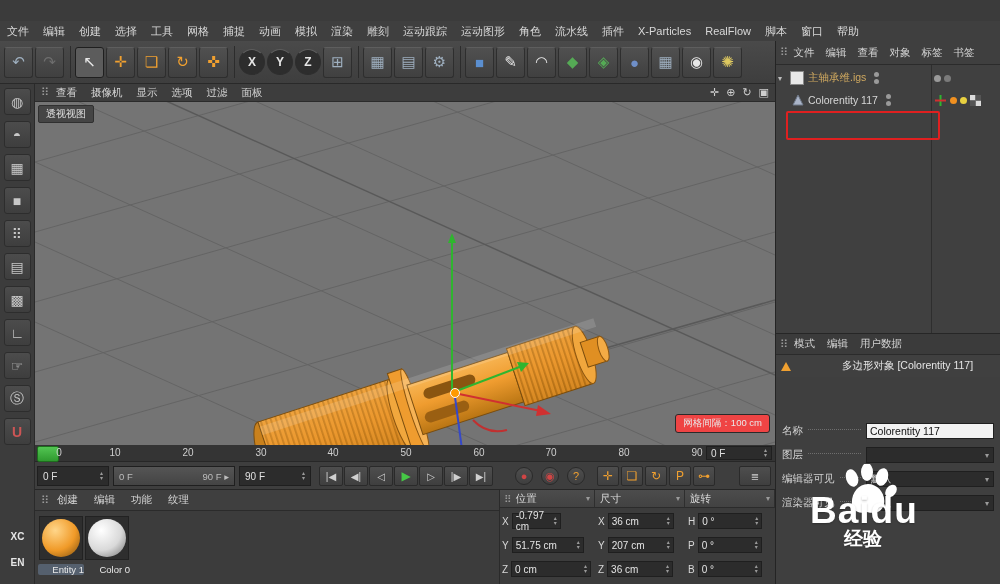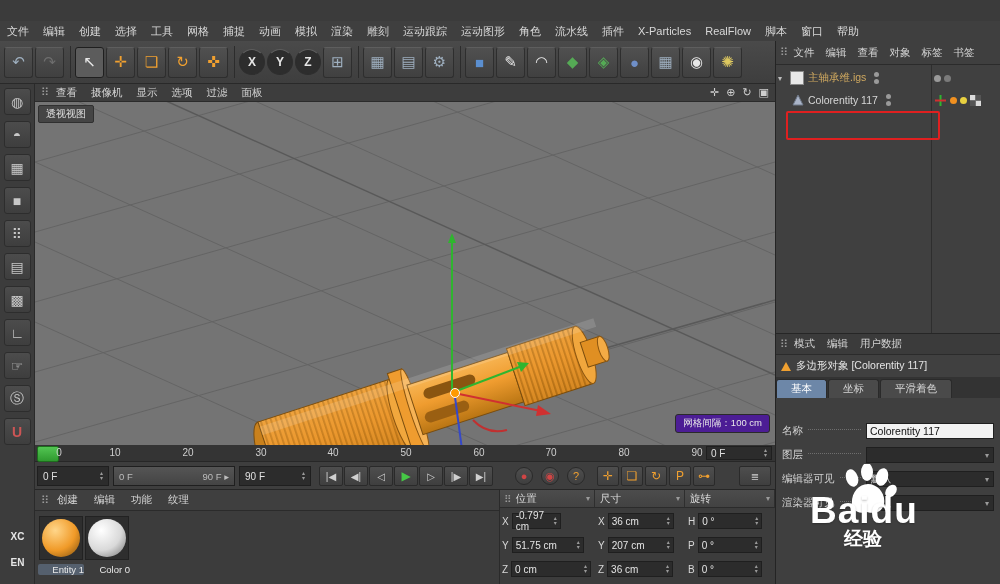--- a/index.html
+++ b/index.html
@@ -38,21 +38,21 @@
   .vpmenu{position:absolute;left:35px;top:84px;width:740px;height:18px;background:#3d3d3d;border-bottom:1px solid #2b2b2b;
           display:flex;align-items:center;box-sizing:border-box;font-size:10.5px;}
   .vpmenu .mi{padding:0 7px;color:#d4d4d4;}
   .vpmenu .icn{color:#9a9a9a;margin-left:6px;font-size:11px;}
   .vpcorner{margin-left:auto;display:flex;align-items:center;padding-right:6px;}
   .vpcorner span{margin-left:7px;color:#cfcfcf;font-size:11px;}
   .viewport{position:absolute;left:35px;top:102px;width:740px;height:343px;background:#747474;overflow:hidden;}
   .scene{position:absolute;left:0;top:0;width:100%;height:100%;}
   .viewlabel{position:absolute;left:3px;top:3px;background:#454545;border:1px solid #303030;color:#e0e0e0;
              font-size:10px;padding:1px 7px;border-radius:2px;}
-  .gridbadge{position:absolute;right:5px;bottom:12px;background:#4c1d95;border:1px solid #2a2a2a;color:#e8e8e8;
+  .gridbadge{position:absolute;right:5px;bottom:12px;background:#ef4444;border:1px solid #2a2a2a;color:#e8e8e8;
              font-size:9.5px;padding:2px 7px;border-radius:3px;}
   
   .ruler{position:absolute;left:35px;top:445px;width:740px;height:17px;background:#343434;border-bottom:1px solid #272727;box-sizing:border-box;}
   .marker{position:absolute;left:2px;top:1px;width:20px;height:14px;background:linear-gradient(#52c552,#2f9a2f);border:1px solid #1d6e1d;border-radius:2px;}
   .tick{position:absolute;top:2px;transform:translateX(-50%);color:#cfcfcf;font-size:10px;}
   .rfield{position:absolute;right:3px;top:1px;width:66px;height:14px;background:#2c2c2c;border:1px solid #1f1f1f;
           color:#e0e0e0;font-size:10px;display:flex;align-items:center;padding:0 4px;box-sizing:border-box;}
   .stepper{margin-left:auto;display:flex;flex-direction:column;line-height:5px;font-size:6px;color:#9a9a9a;}
   
   .transport{position:absolute;left:35px;top:462px;width:740px;height:28px;background:#3e3e3e;border-bottom:1px solid #262626;box-sizing:border-box;}
@@ -103,21 +103,21 @@
   .redbox{position:absolute;left:10px;top:46px;width:150px;height:25px;border:2px solid #e02020;border-radius:2px;z-index:5;}
   .tagrow{position:absolute;left:158px;display:flex;align-items:center;height:22px;}
   .dot{width:7px;height:7px;border-radius:50%;margin-right:3px;}
   .dot-o{background:#f09020;} .dot-y{background:#e8d040;}
   
   .ammenu{position:absolute;left:0;top:292px;width:100%;height:22px;background:#3b3b3b;border-top:1px solid #262626;
           border-bottom:1px solid #2b2b2b;display:flex;align-items:center;font-size:10.5px;box-sizing:border-box;}
   .ammenu .mi{padding:0 6px;color:#d4d4d4;}
   .ammenu .icn{color:#9a9a9a;padding-left:4px;font-size:11px;}
   .amtitle{position:absolute;left:0;top:314px;width:100%;height:22px;display:flex;align-items:center;
-           font-size:10.5px;color:#e4e4e4;background:#404040;box-sizing:border-box;padding-left:5px;}
+           font-size:10.5px;color:#e4e4e4;background:#404040;box-sizing:border-box;padding-left:5px;gap:46px;}
   .tri{width:0;height:0;border-left:5px solid transparent;border-right:5px solid transparent;
        border-bottom:9px solid #f0a030;margin-right:5px;}
   .amtabs{position:absolute;left:0;top:336px;width:100%;height:21px;background:#333;display:flex;align-items:flex-end;overflow:hidden;}
   .tab{height:18px;display:flex;align-items:center;padding:0 14px;background:#4a4a4a;border:1px solid #2a2a2a;
        border-bottom:none;margin-right:1px;font-size:10.5px;color:#d4d4d4;border-radius:3px 3px 0 0;white-space:nowrap;}
   .tab.active{background:#6d87a8;color:#fff;}
   .amsection{position:absolute;left:0;top:357px;width:100%;height:21px;background:linear-gradient(#545454,#454545);
              border-bottom:1px solid #2b2b2b;display:flex;align-items:center;padding-left:6px;box-sizing:border-box;
              font-size:10.5px;color:#ececec;}
   .arow{position:absolute;left:0;width:100%;height:24px;display:flex;align-items:center;padding:0 6px;box-sizing:border-box;font-size:10.5px;}
@@ -547,25 +547,20 @@
       <span class="mi">模式</span>
       <span class="mi">编辑</span>
       <span class="mi">用户数据</span>
     </div>
 
     <div class="amtitle">
       <span class="tri"></span>
       <span>多边形对象 [Colorentity 117]</span>
     </div>
 
-    <div class="amtabs">
-      <span class="tab active">基本</span>
-      <span class="tab">坐标</span>
-      <span class="tab">平滑着色</span>
-    </div>
 
 
     <div class="arow" style="top:378px">
       <span class="alabel">名称</span>
       <span class="leader"></span>
       <input class="nameinput" value="Colorentity 117" style="">
     </div>
     <div class="arow" style="top:402px">
       <span class="alabel">图层</span>
       <span class="leader"></span>

